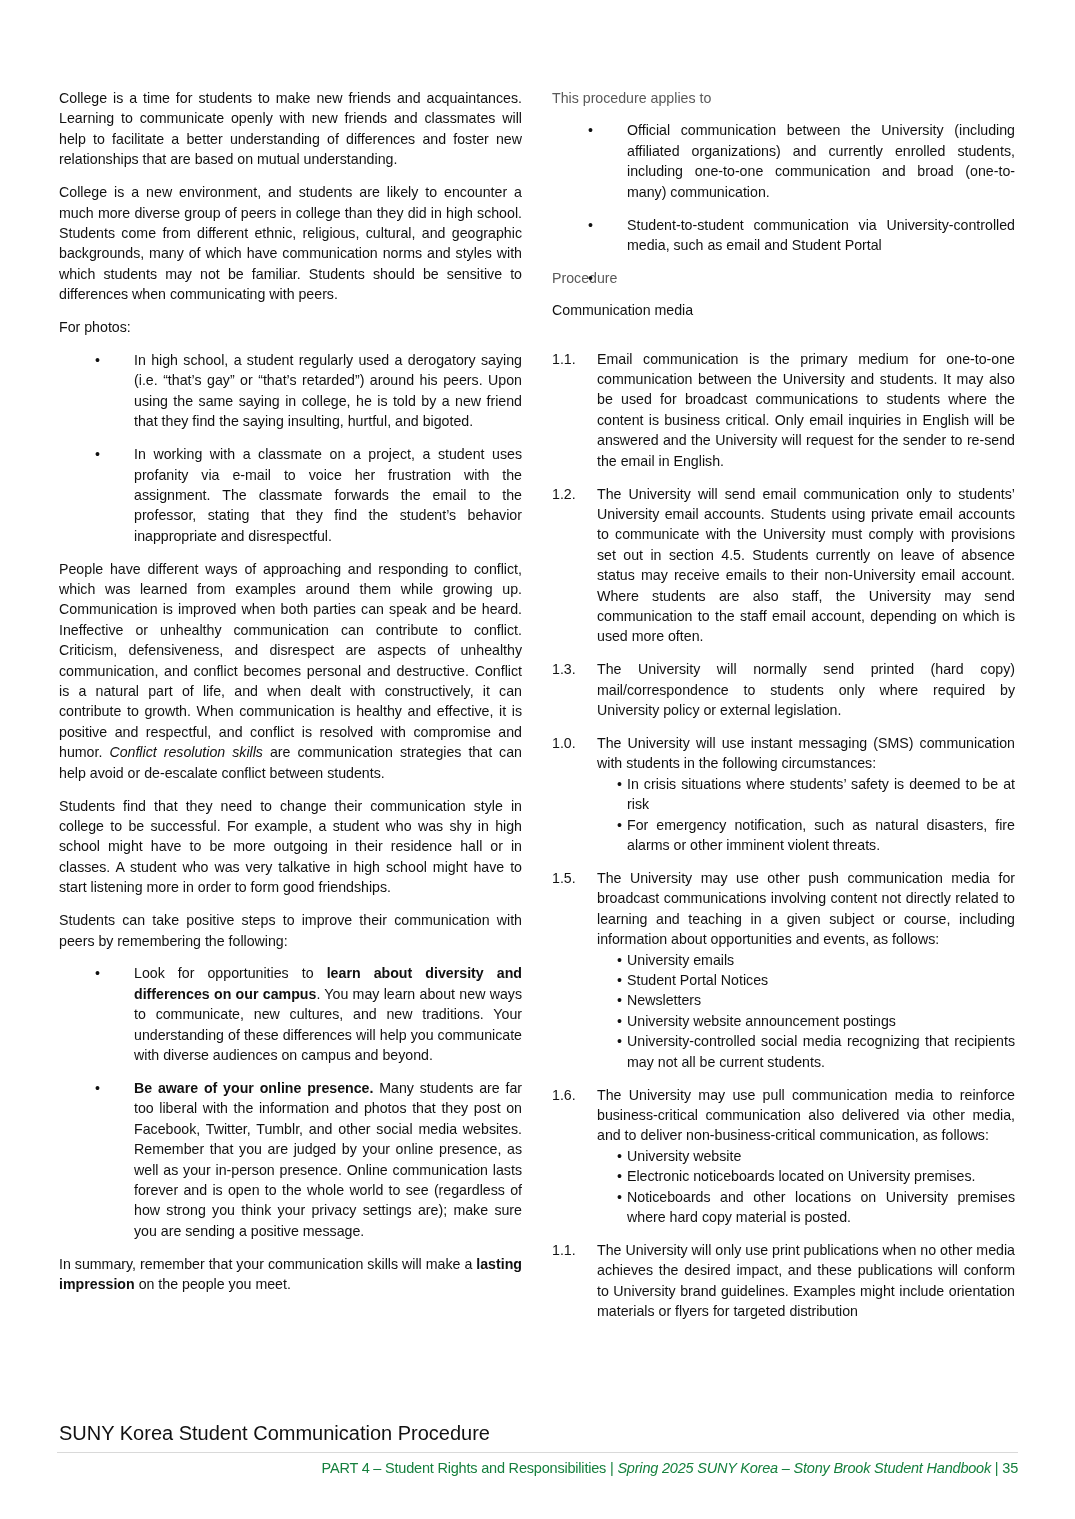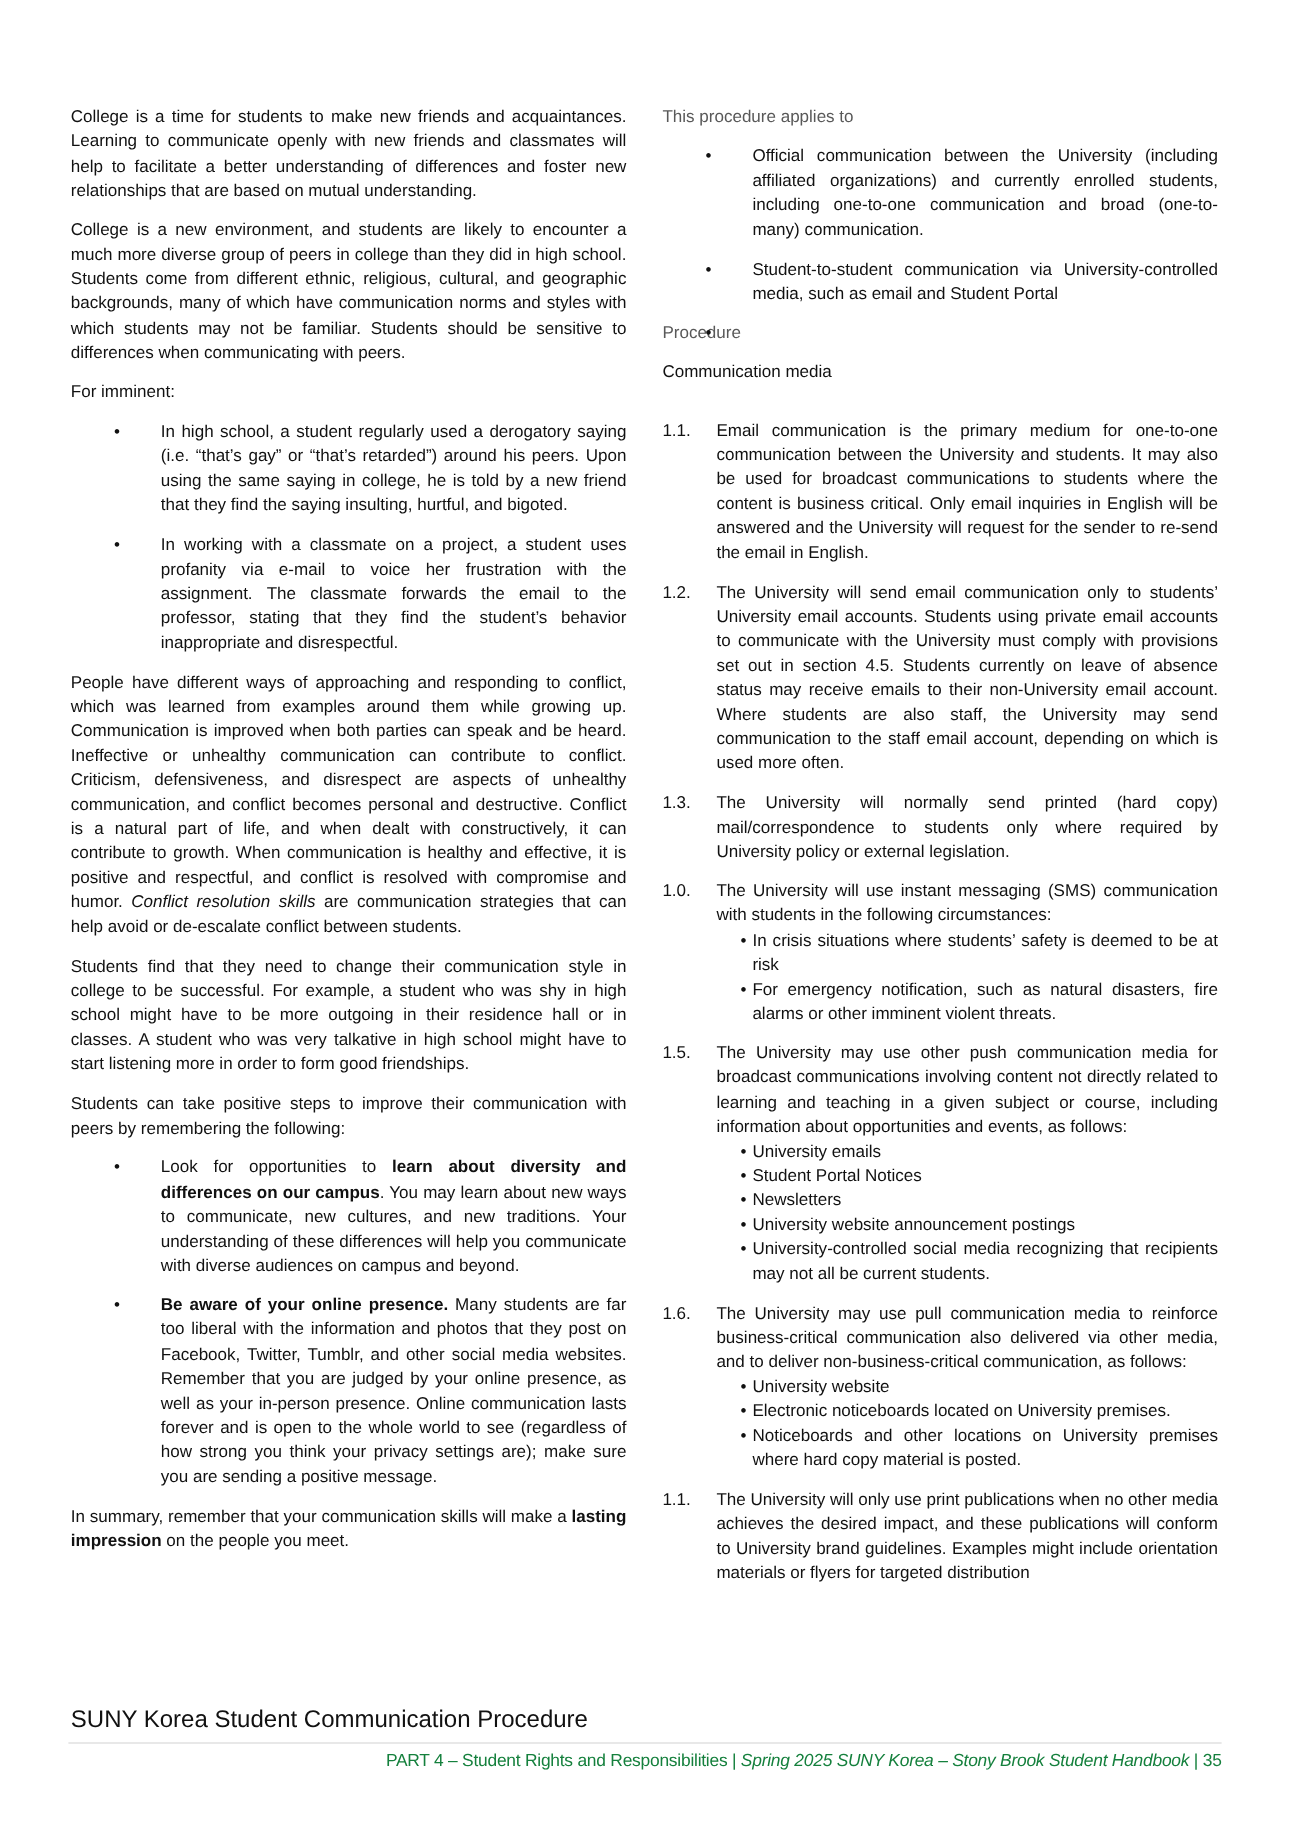--- a/index.html
+++ b/index.html
@@ -28,21 +28,21 @@
   .footer { position: absolute; right: 57px; top: 1460px; font-size: 14.5px; color: #15803d;
             font-family: "Liberation Sans Narrow", "Liberation Sans", sans-serif; letter-spacing: -0.2px; }
   .footer i { font-style: italic; }
 </style>
 </head>
 <body>
 
 <div class="col col-left">
   <p>College is a time for students to make new friends and acquaintances. Learning to communicate openly with new friends and classmates will help to facilitate a better understanding of differences and foster new relationships that are based on mutual understanding.</p>
   <p>College is a new environment, and students are likely to encounter a much more diverse group of peers in college than they did in high school. Students come from different ethnic, religious, cultural, and geographic backgrounds, many of which have communication norms and styles with which students may not be familiar. Students should be sensitive to differences when communicating with peers.</p>
-  <p>For imminent:</p>
+  <p>For photos:</p>
   <ul class="ul">
     <li><span class="bullet">•</span><span>In high school, a student regularly used a derogatory saying (i.e. “that’s gay” or “that’s retarded”) around his peers. Upon using the same saying in college, he is told by a new friend that they find the saying insulting, hurtful, and bigoted.</span></li>
     <li><span class="bullet">•</span><span>In working with a classmate on a project, a student uses profanity via e-mail to voice her frustration with the assignment. The classmate forwards the email to the professor, stating that they find the student’s behavior inappropriate and disrespectful.</span></li>
   </ul>
   <p><span>People have different ways of approaching and responding to conflict, which was learned from examples around them while growing up. Communication is improved when both parties can speak and be heard. Ineffective or unhealthy communication can contribute to conflict. Criticism, defensiveness, and disrespect are aspects of unhealthy communication, and conflict becomes personal and destructive. Conflict is a natural part of life, and when dealt with constructively, it can contribute to growth. When communication is healthy and effective, it is positive and respectful, and conflict is resolved with compromise and humor. </span><i>Conflict resolution skills</i><span> are communication strategies that can help avoid or de-escalate conflict between students.</span></p>
   <p>Students find that they need to change their communication style in college to be successful. For example, a student who was shy in high school might have to be more outgoing in their residence hall or in classes. A student who was very talkative in high school might have to start listening more in order to form good friendships.</p>
   <p>Students can take positive steps to improve their communication with peers by remembering the following:</p>
   <ul class="ul">
     <li><span class="bullet">•</span><span>Look for opportunities to </span><b>learn about diversity and differences on our campus</b><span>. You may learn about new ways to communicate, new cultures, and new traditions. Your understanding of these differences will help you communicate with diverse audiences on campus and beyond.</span></li>
     <li><span class="bullet">•</span><b>Be aware of your online presence.</b><span> Many students are far too liberal with the information and photos that they post on Facebook, Twitter, Tumblr, and other social media websites. Remember that you are judged by your online presence, as well as your in-person presence. Online communication lasts forever and is open to the whole world to see (regardless of how strong you think your privacy settings are); make sure you are sending a positive message.</span></li>

